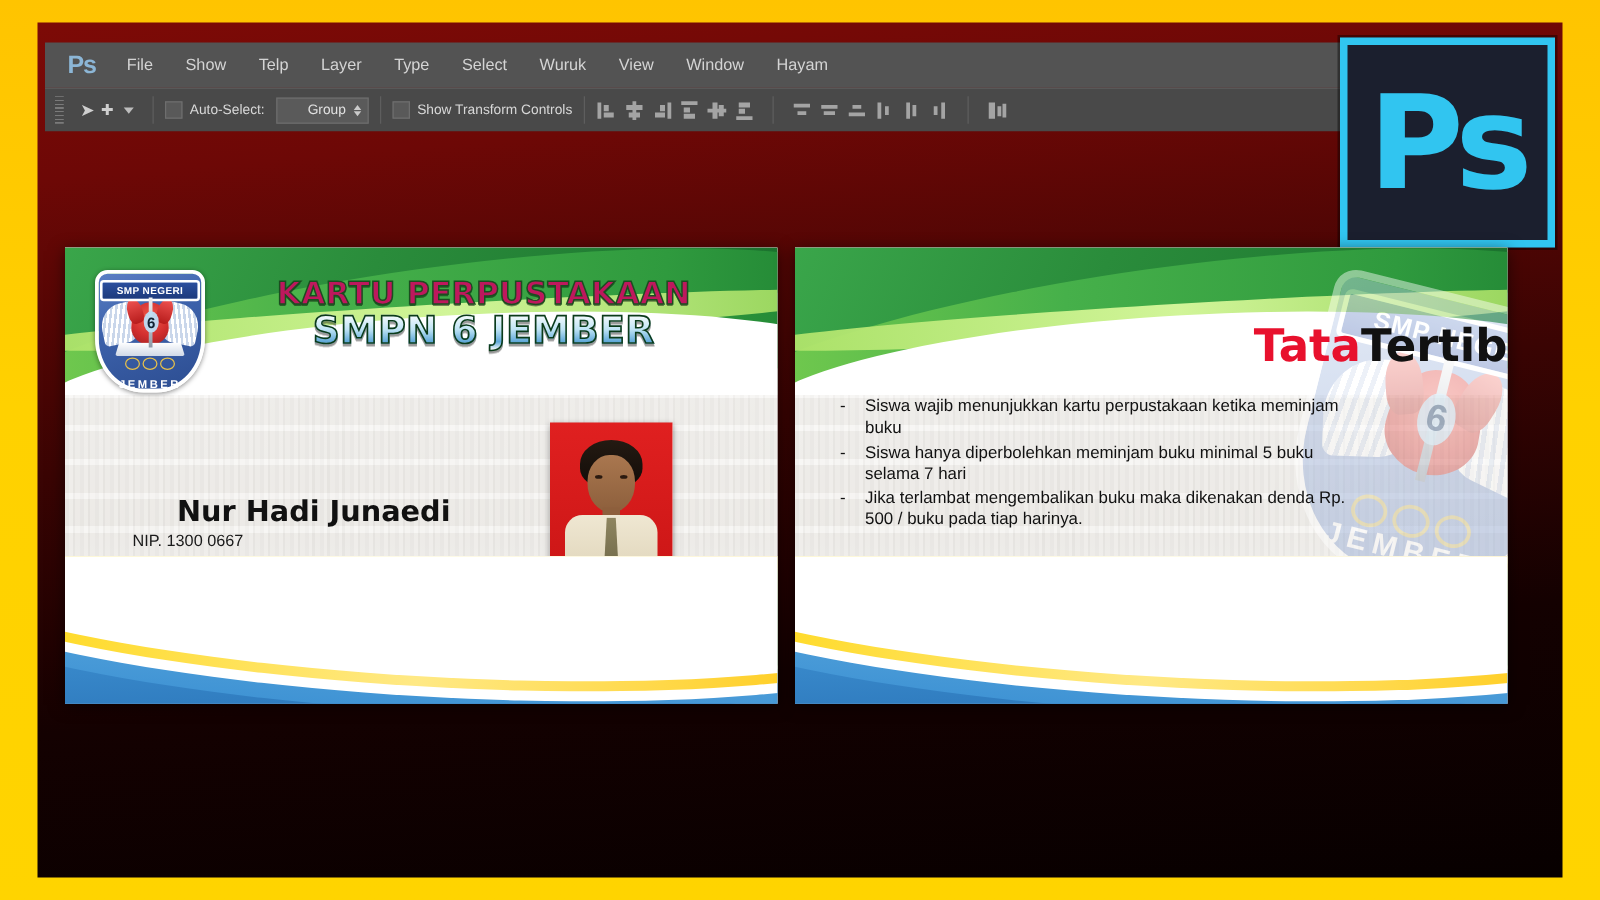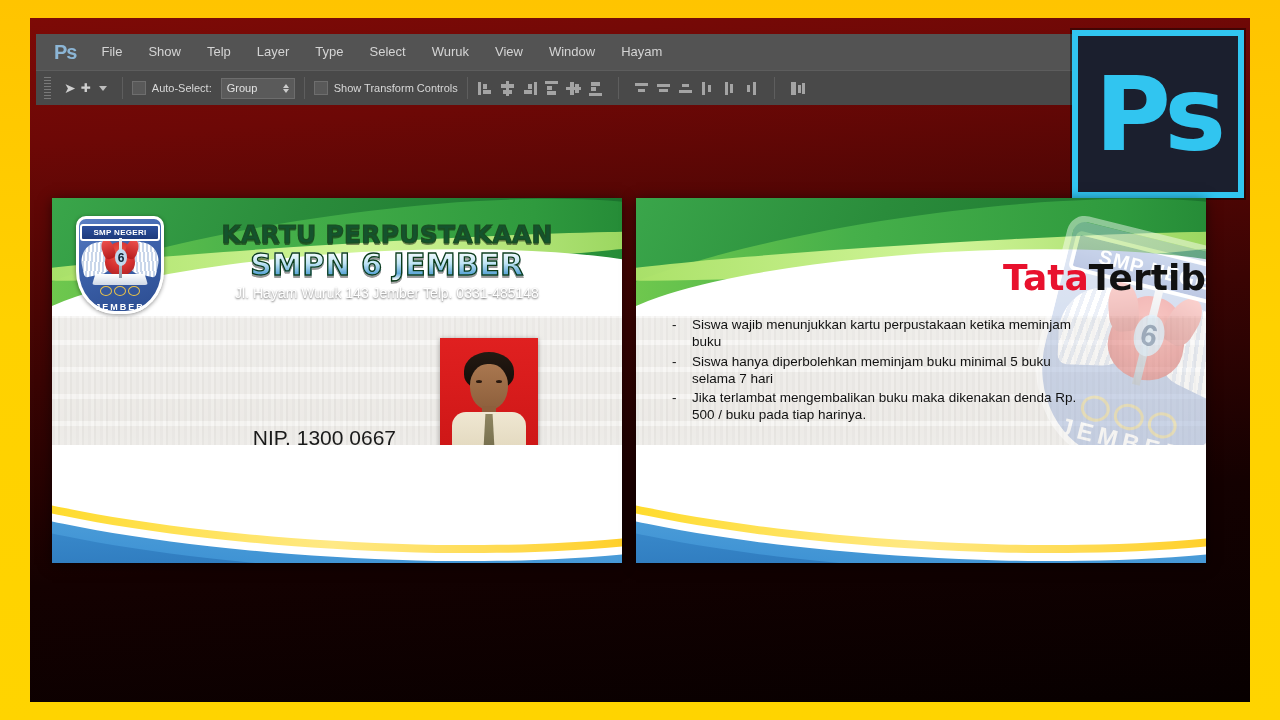--- a/index.html
+++ b/index.html
@@ -44,21 +44,21 @@
   .tool-move{display:flex;align-items:center;gap:5px;padding:0 6px;}
   .arrow-gl{color:#cfcfcf;font-size:14px;line-height:1;}
   .cross-gl{color:#cfcfcf;font-size:12px;line-height:1;}
   .caret{width:0;height:0;border-left:4px solid transparent;border-right:4px solid transparent;
     border-top:5px solid #bdbdbd;margin-left:3px;}
   .vdiv{width:1px;height:22px;background:#5e5e5e;margin:0 9px;}
   .chk{width:12px;height:12px;border:1px solid #6e6e6e;background:#595959;display:inline-block;}
   .opt-label{color:#d8d8d8;font-size:11px;margin-left:6px;white-space:nowrap;}
   .combo{
     margin-left:9px;height:19px;min-width:62px;background:#5a5a5a;border:1px solid #6d6d6d;
-    display:flex;align-items:center;justify-content:space-between;padding:0 5px;
+    display:flex;align-items:center;justify-content:flex-end;padding:0 5px;
   }
   .combo span{color:#e2e2e2;font-size:11px;}
   .combo .sp{display:flex;flex-direction:column;gap:1px;margin-left:6px;}
   .sp i{width:0;height:0;border-left:3px solid transparent;border-right:3px solid transparent;display:block;}
   .sp i.up{border-bottom:4px solid #cbcbcb;}
   .sp i.dn{border-top:4px solid #cbcbcb;}
   .align-grp{display:flex;align-items:center;gap:5px;}
   .al-ico{width:17px;height:17px;position:relative;opacity:.72;}
 
   
@@ -156,21 +156,21 @@
     clip-path:polygon(6% 0,94% 0,100% 100%,0 100%);}
   .rings{position:absolute;left:24px;top:70px;width:40px;height:9px;display:flex;gap:2px;justify-content:center;}
   .rings i{width:10px;height:8px;border:1.6px solid #e8c14a;border-radius:50%;display:block;}
   .jember-arc{position:absolute;left:0;bottom:2px;width:88px;text-align:center;
     color:#fff;font-size:9px;font-weight:bold;letter-spacing:2px;}
 
   
   .title-kartu{
     position:absolute;left:140px;top:24px;width:390px;text-align:center;
     font-size:25px;font-weight:bold;letter-spacing:.2px;line-height:1;
-    color:#14532d;
+    color:#be185d;
     -webkit-text-stroke:1.2px #1b4d20;
     text-shadow:0 2px 0 rgba(0,0,0,.45);
     font-family:"DejaVu Sans",sans-serif;
   }
   .title-smpn{
     position:absolute;left:140px;top:52px;width:390px;text-align:center;
     font-size:30px;font-weight:bold;line-height:1;letter-spacing:.4px;
     background:linear-gradient(180deg,#ffffff 0%,#bfe4f5 45%,#5fa8d8 78%,#ffffff 100%);
     -webkit-background-clip:text;background-clip:text;color:transparent;
     -webkit-text-stroke:1.3px #0b3b1a;
@@ -180,22 +180,22 @@
   .title-addr{
     position:absolute;left:130px;top:88px;width:410px;text-align:center;
     font-size:14px;color:#ffffff;line-height:1.1;text-shadow:0 1px 2px rgba(0,0,0,.6);
   }
   .stud-name{
     position:absolute;left:54px;top:200px;width:290px;text-align:center;
     font-size:23px;font-weight:bold;color:#111;line-height:1.05;
     font-family:"DejaVu Sans",sans-serif;
   }
   .stud-nip{
-    position:absolute;left:54px;top:228px;width:290px;text-align:right;
-    font-size:21px;color:#1a1a1a;line-height:1.1;
+    position:absolute;left:54px;top:228px;width:290px;text-align:left;
+    font-size:13px;color:#1a1a1a;line-height:1.1;
   }
 
   
   .photo{
     position:absolute;left:388px;top:140px;width:98px;height:144px;
     background:linear-gradient(180deg,#e02020 0%,#c81414 100%);
     box-shadow:0 1px 5px rgba(0,0,0,.35);overflow:hidden;
   }
   .ph-hair{position:absolute;left:24px;top:14px;width:50px;height:38px;border-radius:50% 50% 40% 40%;
     background:linear-gradient(180deg,#241a12,#120c08);}
@@ -419,33 +419,33 @@
             <i></i>
           </div>
         <div class="banner">
           <span>SMP NEGERI</span>
         </div>
         <div class="jember-arc">JEMBER</div>
       </div>
 
       <div class="title-kartu">KARTU PERPUSTAKAAN</div>
       <div class="title-smpn">SMPN 6 JEMBER</div>
-      <div class="title-addr">Jl. Hayam Wuruk 143 Jember Telp. 0331-485148</div>
 
       <div class="photo">
         <div class="ph-hair"></div>
           <div class="ph-face"></div>
         <div class="ph-eye l"></div>
           <div class="ph-eye r"></div>
         <div class="ph-neck"></div>
           <div class="ph-shirt"></div>
         <div class="ph-tie"></div>
           <div class="ph-desk"></div>
       </div>
 
+      <div class="stud-name">Nur Hadi Junaedi</div>
       <div class="stud-nip">NIP. 1300 0667</div>
 
       <div class="blue-foot">
         <div class="b0"></div>
         <div class="bw b6"></div>
           <div class="bw b5"></div>
           <div class="bw b4"></div>
         <div class="bw b3"></div>
           <div class="bw b2"></div>
           <div class="bw b1"></div>

